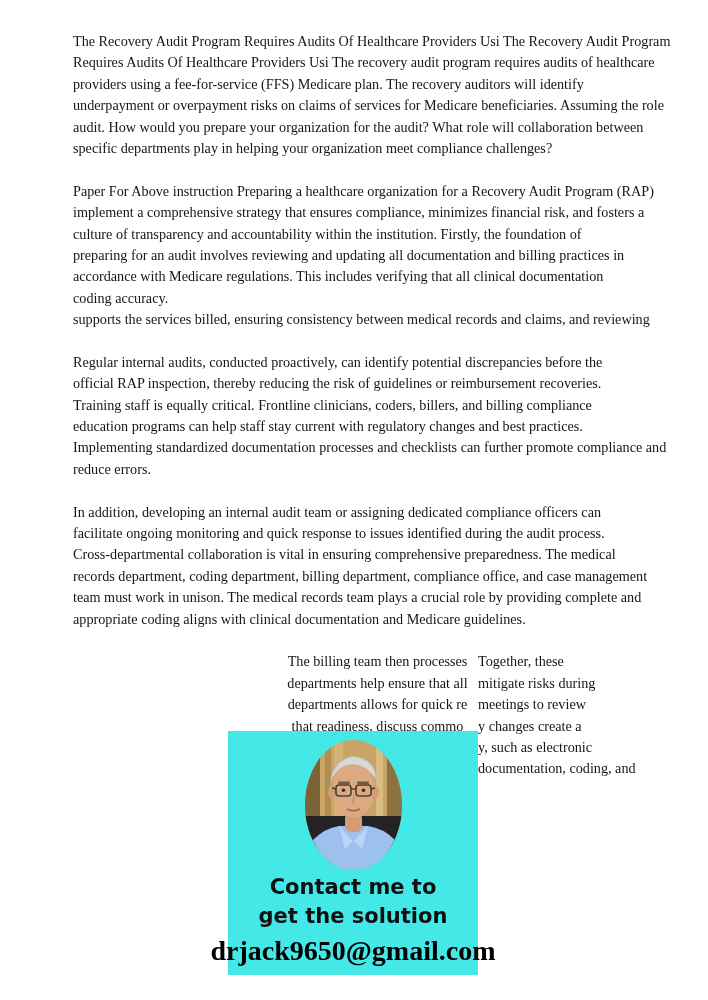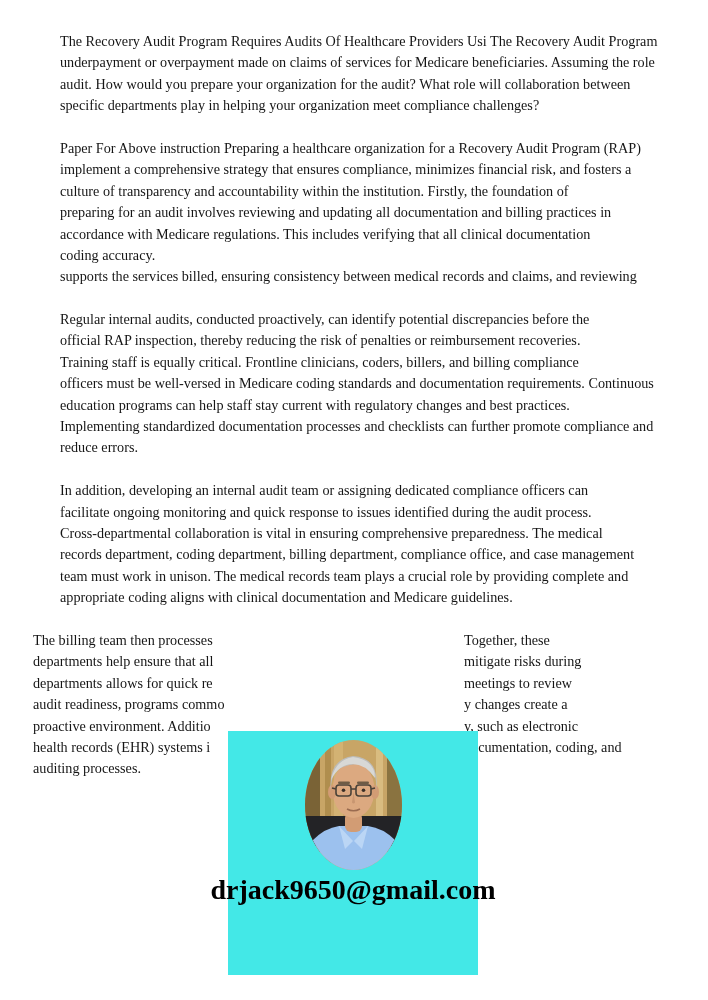--- a/index.html
+++ b/index.html
@@ -1,75 +1,76 @@
 <!DOCTYPE html>
 <html><head>
 <meta charset="utf-8">
 <style>
   html,body{margin:0;padding:0;}
   body{width:708px;height:1000px;background:#ffffff;position:relative;overflow:hidden;}
   .page{position:absolute;inset:0;font-family:"Liberation Serif","DejaVu Serif",serif;
         font-size:14.2px;color:#151515;}
-  #paragraphs{padding:31px 0 0 60px;}
+  #paragraphs{padding:31px 0 0 60px;margin-left:13px;}
   .para{margin:0 0 21.4px 0;}
   .line{height:21.4px;line-height:21.4px;white-space:nowrap;}
-  .p5{position:relative;padding-left:33px;}
+  .p5{position:relative;padding-left:47px;text-align:center;}
   .obline{position:relative;height:21.4px;line-height:21.4px;white-space:nowrap;}
   .frag-right{position:absolute;left:431px;top:0;}
   .overlay{position:absolute;left:228px;top:731px;width:250px;height:244px;
            display:flex;flex-direction:column;align-items:center;z-index:5;}
   .avatar{margin-top:9px;width:97px;height:130px;display:block;}
   .heading{margin-top:3px;font-family:"DejaVu Sans","Liberation Sans",sans-serif;
            font-weight:700;font-size:21px;line-height:29px;color:#101010;text-align:center;}
   .email{margin-top:4px;font-family:"Liberation Serif","DejaVu Serif",serif;
          font-weight:700;font-size:28px;color:#000;text-align:center;}
 </style>
 </head>
 <body style="background: rgb(255, 255, 255);">
 
 <div class="page">
   <div id="paragraphs">
       <div class="para">
         <div class="line">The Recovery Audit Program Requires Audits Of Healthcare Providers Usi The Recovery Audit Program</div>
-        <div class="line">underpayment or overpayment made on claims of services for Medicare beneficiaries. Assuming the role</div>
+        <div class="line">Requires Audits Of Healthcare Providers Usi The recovery audit program requires audits of healthcare</div>
+        <div class="line">providers using a fee-for-service (FFS) Medicare plan. The recovery auditors will identify</div>
+        <div class="line">underpayment or overpayment risks on claims of services for Medicare beneficiaries. Assuming the role</div>
         <div class="line">audit. How would you prepare your organization for the audit? What role will collaboration between</div>
         <div class="line">specific departments play in helping your organization meet compliance challenges?</div>
       </div>
       <div class="para">
         <div class="line">Paper For Above instruction Preparing a healthcare organization for a Recovery Audit Program (RAP)</div>
         <div class="line">implement a comprehensive strategy that ensures compliance, minimizes financial risk, and fosters a</div>
         <div class="line">culture of transparency and accountability within the institution. Firstly, the foundation of</div>
         <div class="line">preparing for an audit involves reviewing and updating all documentation and billing practices in</div>
         <div class="line">accordance with Medicare regulations. This includes verifying that all clinical documentation</div>
         <div class="line">coding accuracy.</div>
         <div class="line">supports the services billed, ensuring consistency between medical records and claims, and reviewing</div>
       </div>
       <div class="para">
         <div class="line">Regular internal audits, conducted proactively, can identify potential discrepancies before the</div>
-        <div class="line">official RAP inspection, thereby reducing the risk of penalties or reimbursement recoveries.</div>
+        <div class="line">official RAP inspection, thereby reducing the risk of guidelines or reimbursement recoveries.</div>
         <div class="line">Training staff is equally critical. Frontline clinicians, coders, billers, and billing compliance</div>
-        <div class="line">officers must be well-versed in Medicare coding standards and documentation requirements. Continuous</div>
         <div class="line">education programs can help staff stay current with regulatory changes and best practices.</div>
         <div class="line">Implementing standardized documentation processes and checklists can further promote compliance and</div>
         <div class="line">reduce errors.</div>
       </div>
       <div class="para">
         <div class="line">In addition, developing an internal audit team or assigning dedicated compliance officers can</div>
         <div class="line">facilitate ongoing monitoring and quick response to issues identified during the audit process.</div>
         <div class="line">Cross-departmental collaboration is vital in ensuring comprehensive preparedness. The medical</div>
         <div class="line">records department, coding department, billing department, compliance office, and case management</div>
         <div class="line">team must work in unison. The medical records team plays a crucial role by providing complete and</div>
         <div class="line">appropriate coding aligns with clinical documentation and Medicare guidelines.</div>
       </div>
     </div>
   <div class="p5" id="obscured">
       <div class="obline"><span>The billing team then processes</span><span class="frag-right">Together, these</span></div>
       <div class="obline"><span>departments help ensure that all</span><span class="frag-right">mitigate risks during</span></div>
       <div class="obline"><span>departments allows for quick re</span><span class="frag-right">meetings to review</span></div>
-      <div class="obline"><span>audit readiness, programs commo</span><span class="frag-right">y changes create a</span></div>
+      <div class="obline"><span>that readiness, discuss commo</span><span class="frag-right">y changes create a</span></div>
       <div class="obline"><span>proactive environment. Additio</span><span class="frag-right">y, such as electronic</span></div>
       <div class="obline"><span>health records (EHR) systems i</span><span class="frag-right">documentation, coding, and</span></div>
       <div class="obline"><span>auditing processes.</span><span class="frag-right"></span></div>
     </div>
 
   <div class="overlay" id="overlay" style="background: rgb(67, 232, 231);">
     <svg class="avatar" viewBox="0 0 97 130" xmlns="http://www.w3.org/2000/svg">
       <defs>
           <clipPath id="av">
             <ellipse cx="48.5" cy="65" rx="48.5" ry="65"></ellipse>
@@ -98,15 +99,19 @@
         <rect x="51" y="45" width="15" height="11" rx="3" fill="none" stroke="#4A4238" stroke-width="1.6"></rect>
         <line x1="46" y1="49" x2="51" y2="49" stroke="#4A4238" stroke-width="1.4"></line>
         <line x1="31" y1="49" x2="27" y2="48" stroke="#4A4238" stroke-width="1.4"></line>
         <line x1="66" y1="49" x2="70" y2="48" stroke="#4A4238" stroke-width="1.4"></line>
         <circle cx="38.5" cy="50.2" r="1.8" fill="#3B2F26"></circle>
         <circle cx="58.5" cy="50.2" r="1.8" fill="#3B2F26"></circle>
         <path d="M48.5,52 L47,62.5 Q48.5,64.5 50,62.5 Z" fill="#C89670"></path>
         <path d="M42,69 Q48.5,72.5 55,69" stroke="#9A6B50" stroke-width="1.6" fill="none"></path>
       </g>
     </svg>
+    <div class="heading">
+      <div>Contact me to</div>
+      <div>get the solution</div>
+    </div>
     <div class="email">drjack9650@gmail.com</div>
   </div>
 </div>
 
 </body></html>

